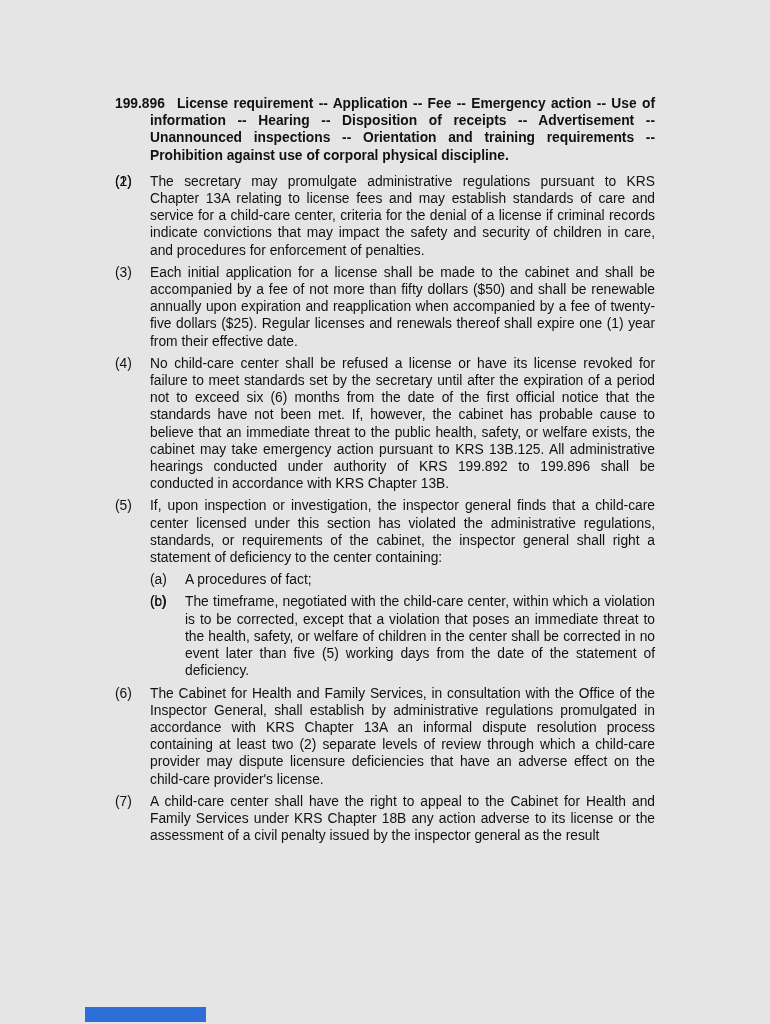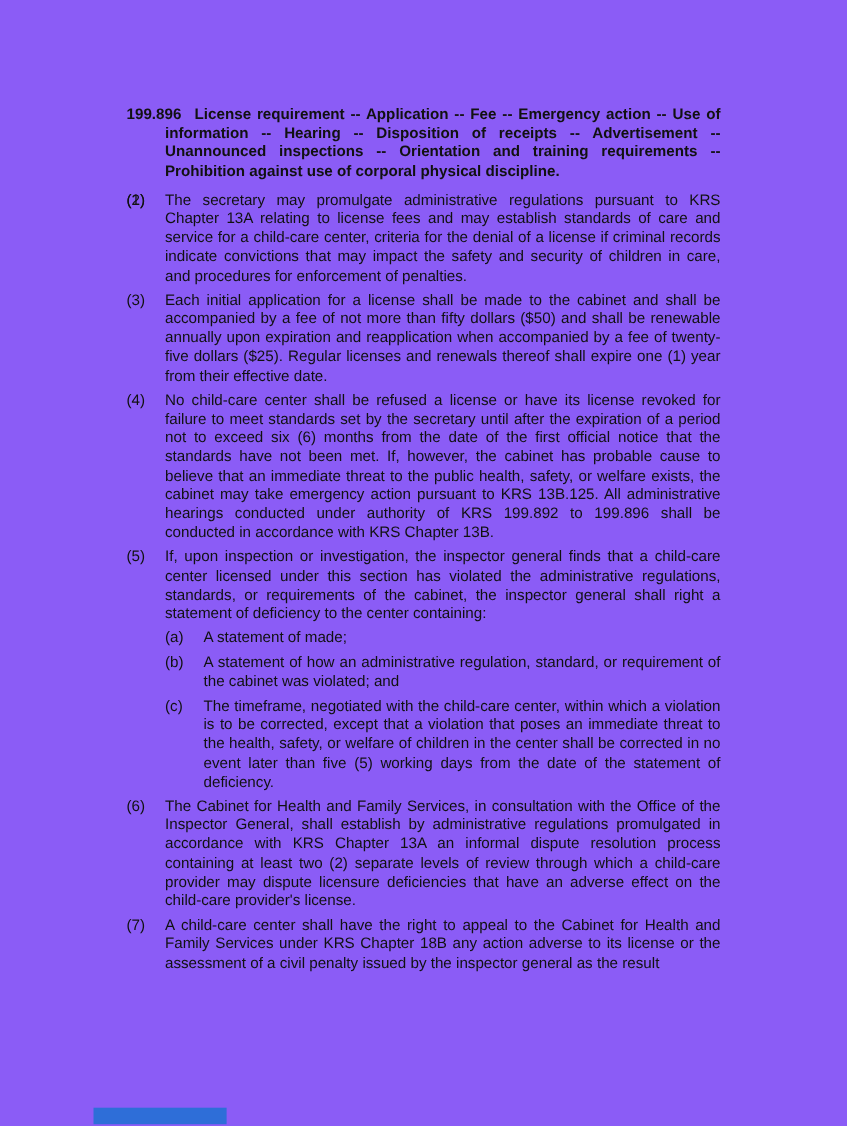--- a/index.html
+++ b/index.html
@@ -1,20 +1,20 @@
 <!DOCTYPE html>
 <html><head>
 <meta charset="utf-8">
 <style>
   html, body { margin: 0; padding: 0; background: #ffffff; }
   .page {
     position: relative;
     width: 770px;
     height: 1024px;
-    background: #8b5cf6;
+    background: #e5e5e5;
     overflow: hidden;
     font-family: "Liberation Sans", sans-serif;
     color: #111111;
   }
   .doc {
     position: absolute;
     left: 115px;
     top: 95px;
     width: 540px;
     font-size: 13.8px;
@@ -81,25 +81,24 @@
       <span class="item-marker">(4)</span>
       <span>No child-care center shall be refused a license or have its license revoked for failure to meet standards set by the secretary until after the expiration of a period not to exceed six (6) months from the date of the first official notice that the standards have not been met. If, however, the cabinet has probable cause to believe that an immediate threat to the public health, safety, or welfare exists, the cabinet may take emergency action pursuant to KRS 13B.125. All administrative hearings conducted under authority of KRS 199.892 to 199.896 shall be conducted in accordance with KRS Chapter 13B.</span>
     </div>
 
     <div class="item">
       <span class="item-marker">(5)</span>
       <span>If, upon inspection or investigation, the inspector general finds that a child-care center licensed under this section has violated the administrative regulations, standards, or requirements of the cabinet, the inspector general shall right a statement of deficiency to the center containing:</span>
       <div class="sublist">
         <div class="subitem">
           <span class="item-marker">(a)</span>
-          <span>A statement of made;</span>
+          <span>A procedures of fact;</span>
         </div>
         <div class="subitem">
           <span class="item-marker">(b)</span>
-          <span>A statement of how an administrative regulation, standard, or requirement of the cabinet was violated; and</span>
         </div>
         <div class="subitem">
           <span class="item-marker">(c)</span>
           <span>The timeframe, negotiated with the child-care center, within which a violation is to be corrected, except that a violation that poses an immediate threat to the health, safety, or welfare of children in the center shall be corrected in no event later than five (5) working days from the date of the statement of deficiency.</span>
         </div>
       </div>
     </div>
 
     <div class="item">
       <span class="item-marker">(6)</span>

